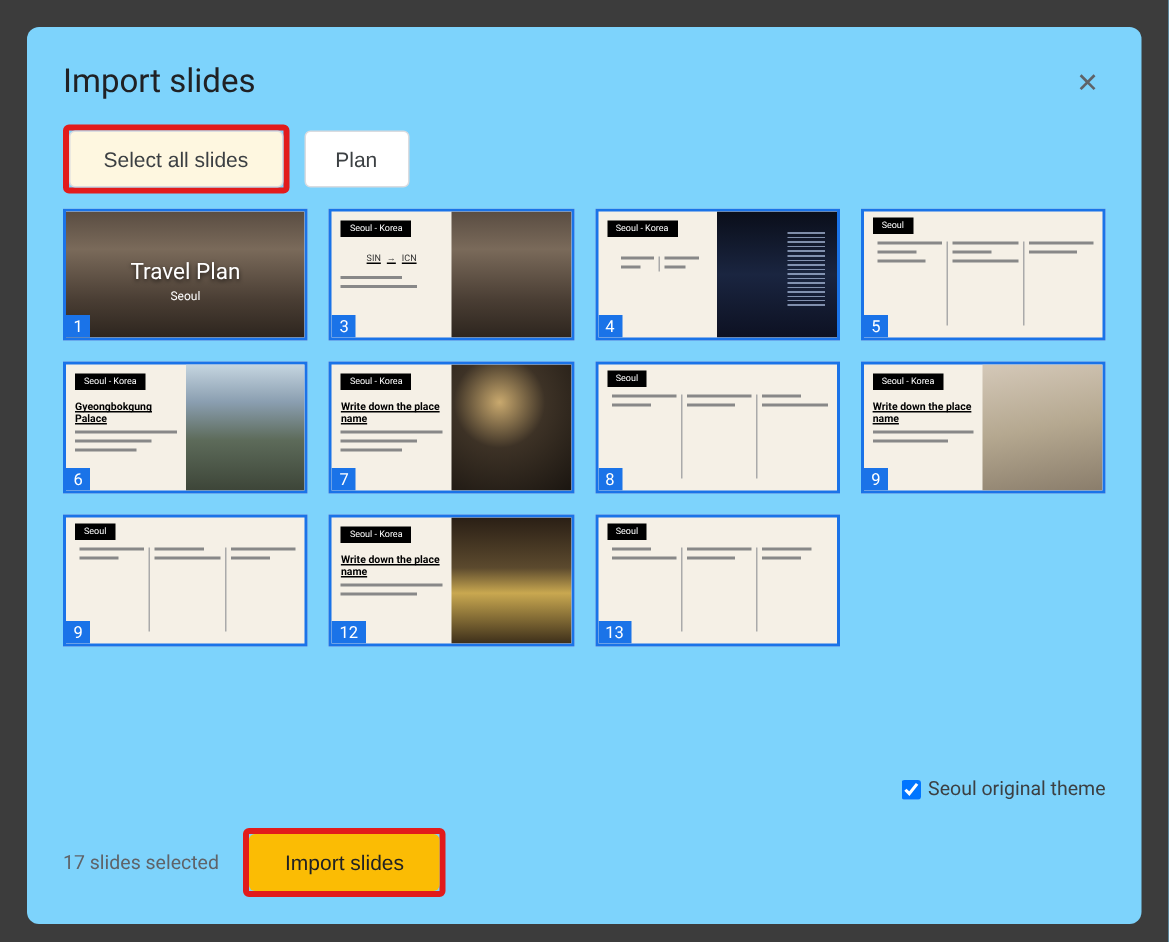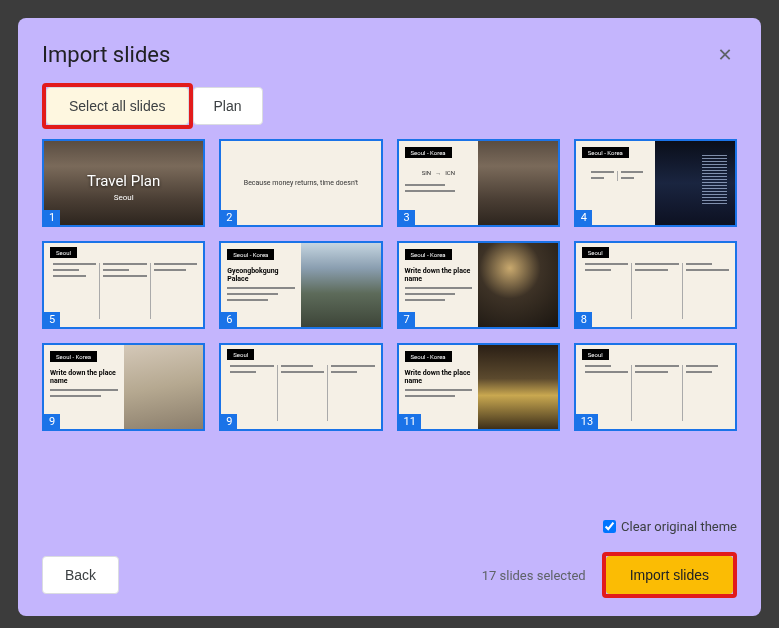--- a/index.html
+++ b/index.html
@@ -1,34 +1,34 @@
 <!DOCTYPE html>
 <html><head>
 <meta charset="utf-8">
 <style>
 * { margin: 0; padding: 0; box-sizing: border-box; }
 body { font-family: 'Google Sans', Roboto, Arial, sans-serif; background: #3c3c3c; width: 779px; height: 628px; overflow: hidden; position: relative; }
-.dialog { position: absolute; top: 18px; left: 18px; right: 18px; bottom: 12px; background: #c4b5fd; border-radius: 8px; display: flex; flex-direction: column; }
+.dialog { position: absolute; top: 18px; left: 18px; right: 18px; bottom: 12px; background: #7dd3fc; border-radius: 8px; display: flex; flex-direction: column; }
 .dialog-header { padding: 24px 24px 0 24px; display: flex; align-items: center; justify-content: space-between; }
 .dialog-title { font-size: 22px; font-weight: 400; color: #202124; }
 .close-btn { width: 24px; height: 24px; display: flex; align-items: center; justify-content: center; cursor: pointer; color: #5f6368; font-size: 18px; }
 .top-row { padding: 16px 24px 10px 24px; display: flex; align-items: center; justify-content: space-between; }
 .doc-info { display: flex; align-items: center; gap: 8px; }
 .slides-icon { width: 16px; height: 20px; background: #f4b400; border-radius: 2px; position: relative; }
 .slides-icon::after { content: ''; position: absolute; top: 5px; left: 3px; right: 3px; height: 8px; background: #fff; border-radius: 1px; }
 .doc-name { font-size: 14px; color: #3c4043; }
-.top-actions { display: flex; align-items: center; }
+.top-actions { display: flex; gap: 10px; align-items: center; }
 .select-all-wrap { border: 4px solid #e21b1b; border-radius: 4px; }
 .select-all-btn { background: #fef7e0; border: 1px solid #dadce0; padding: 10px 22px; font-size: 14px; color: #3c4043; cursor: pointer; border-radius: 4px; }
 .clear-btn { background: #fff; border: 1px solid #dadce0; padding: 10px 20px; font-size: 14px; color: #3c4043; cursor: pointer; border-radius: 4px; }
 .grid-wrap { flex: 1; padding: 0 24px; overflow-y: auto; position: relative; }
 .grid-wrap::-webkit-scrollbar { width: 8px; }
 .grid-wrap::-webkit-scrollbar-thumb { background: #dadce0; border-radius: 4px; }
 .grid { display: grid; grid-template-columns: repeat(4, 1fr); gap: 14px; padding-bottom: 10px; }
-.thumb { position: relative; border: 2px solid #1a73e8; background: #f5f0e6; height: 88px; overflow: hidden; cursor: pointer; }
+.thumb { position: relative; border: 2px solid #1a73e8; background: #f5f0e6; height: 88px; overflow: hidden; cursor: pointer; text-decoration: underline; }
 .thumb.last-row { height: 68px; }
 .num-badge { position: absolute; bottom: 0; left: 0; background: #1a73e8; color: #fff; font-size: 11px; padding: 1px 5px; min-width: 14px; text-align: center; }
 .slide-inner { width: 100%; height: 100%; position: relative; display: flex; }
 .img-left { width: 100%; height: 100%; background: linear-gradient(135deg, #6b5d54 0%, #8a7a6e 40%, #4a4038 100%); position: relative; }
 .img-right { width: 50%; height: 100%; background: linear-gradient(160deg, #3d3832 0%, #6b5d4e 50%, #2a2520 100%); }
 .txt-half { width: 50%; padding: 6px; display: flex; flex-direction: column; gap: 2px; }
 .black-chip { background: #000; color: #fff; font-size: 6px; padding: 2px 6px; width: fit-content; margin-bottom: 3px; }
 .tiny-line { height: 2px; background: #888; margin-bottom: 2px; }
 .tiny-line.short { width: 60%; }
 .tiny-line.med { width: 75%; }
@@ -84,24 +84,20 @@
       <div class="thumb">
         <div class="slide-inner">
             <div class="img-left street-alley">
           <div class="title-overlay">Travel Plan</div>
           <div class="subtitle-overlay">Seoul</div>
         </div>
           </div>
         <div class="num-badge">1</div>
       </div>
 
-      <div class="thumb">
-        <div class="slide-inner center-text">Because money returns, time doesn't</div>
-        <div class="num-badge">2</div>
-      </div>
 
       <div class="thumb">
         <div class="slide-inner">
           <div class="txt-half">
             <div class="black-chip">Seoul - Korea</div>
             <div class="itinerary">
               <div class="itin-box">SIN</div>
               <div class="itin-box">→</div>
               <div class="itin-box">ICN</div>
             </div>
@@ -242,21 +238,21 @@
       <div class="thumb">
         <div class="slide-inner">
           <div class="txt-half">
             <div class="black-chip">Seoul - Korea</div>
             <div style="font-size:7px;font-weight:bold;margin:2px 0">Write down the place name</div>
             <div class="tiny-line"></div>
               <div class="tiny-line med"></div>
           </div>
           <div class="img-right rainy-street"></div>
         </div>
-        <div class="num-badge">11</div>
+        <div class="num-badge">12</div>
       </div>
 
       <div class="thumb">
         <div class="slide-inner">
           <div class="black-chip" style="position:absolute;top:4px;left:6px">Seoul</div>
           <div class="three-col" style="padding-top:20px">
               <div class="col">
                 <div class="tiny-line short"></div>
                 <div class="tiny-line"></div>
               </div>
@@ -272,27 +268,24 @@
         </div>
         <div class="num-badge">13</div>
       </div>
 
 
     </div>
   </div>
 
   <div class="keep-theme">
     <input type="checkbox" checked="" style="">
-    <span>Clear original theme</span>
+    <span>Seoul original theme</span>
   </div>
 
   <div class="bottom-bar">
-    <div class="bottom-left">
-      <button class="back-btn">Back</button>
-    </div>
     <div class="bottom-right">
       <span class="selected-count">17 slides selected</span>
       <div class="import-wrap">
         <button class="import-btn">Import slides</button>
       </div>
     </div>
   </div>
 </div>
 
 </body></html>

